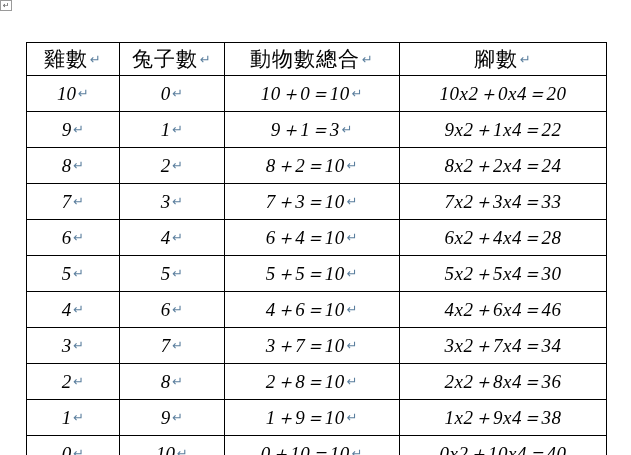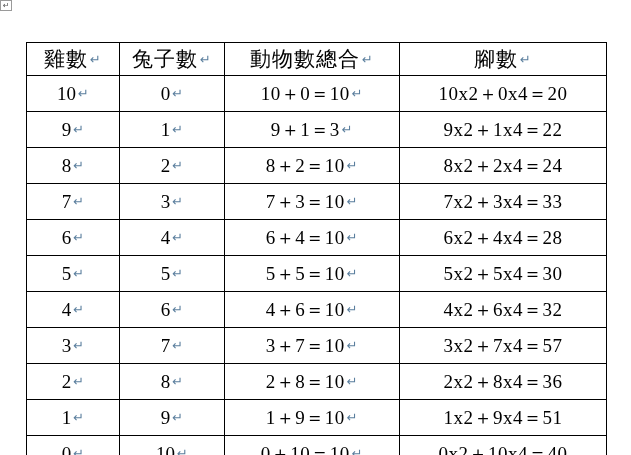--- a/index.html
+++ b/index.html
@@ -73,20 +73,21 @@
     display: inline-block;
     position: relative;
     white-space: nowrap;
   }
   .head-text {
     font-size: 21px;
     letter-spacing: 1px;
   }
   .body-text {
     font-size: 19px;
+    font-style: italic;
   }
   
   .pmark {
     display: inline-block;
     color: #5b7f9e;
     font-size: 13px;
     line-height: 1;
     transform: translateY(-2px);
     margin-left: 2px;
     font-family: "DejaVu Sans", sans-serif;
@@ -167,42 +168,42 @@
         <td><span class="cell-inner body-text"><span>5</span><span class="pmark">↵</span></span></td>
         <td><span class="cell-inner body-text"><span>5</span><span class="pmark">↵</span></span></td>
         <td><span class="cell-inner body-text eq-spaced"><span>5＋5＝10</span><span class="pmark">↵</span></span></td>
         <td><span class="cell-inner body-text eq-spaced"><span>5x2＋5x4＝30</span></span></td>
       </tr>
 
       <tr class="row">
         <td><span class="cell-inner body-text"><span>4</span><span class="pmark">↵</span></span></td>
         <td><span class="cell-inner body-text"><span>6</span><span class="pmark">↵</span></span></td>
         <td><span class="cell-inner body-text eq-spaced"><span>4＋6＝10</span><span class="pmark">↵</span></span></td>
-        <td><span class="cell-inner body-text eq-spaced"><span>4x2＋6x4＝32</span></span></td>
+        <td><span class="cell-inner body-text eq-spaced"><span>4x2＋6x4＝46</span></span></td>
       </tr>
 
       <tr class="row">
         <td><span class="cell-inner body-text"><span>3</span><span class="pmark">↵</span></span></td>
         <td><span class="cell-inner body-text"><span>7</span><span class="pmark">↵</span></span></td>
         <td><span class="cell-inner body-text eq-spaced"><span>3＋7＝10</span><span class="pmark">↵</span></span></td>
-        <td><span class="cell-inner body-text eq-spaced"><span>3x2＋7x4＝57</span></span></td>
+        <td><span class="cell-inner body-text eq-spaced"><span>3x2＋7x4＝34</span></span></td>
       </tr>
 
       <tr class="row">
         <td><span class="cell-inner body-text"><span>2</span><span class="pmark">↵</span></span></td>
         <td><span class="cell-inner body-text"><span>8</span><span class="pmark">↵</span></span></td>
         <td><span class="cell-inner body-text eq-spaced"><span>2＋8＝10</span><span class="pmark">↵</span></span></td>
         <td><span class="cell-inner body-text eq-spaced"><span>2x2＋8x4＝36</span></span></td>
       </tr>
 
       <tr class="row">
         <td><span class="cell-inner body-text"><span>1</span><span class="pmark">↵</span></span></td>
         <td><span class="cell-inner body-text"><span>9</span><span class="pmark">↵</span></span></td>
         <td><span class="cell-inner body-text eq-spaced"><span>1＋9＝10</span><span class="pmark">↵</span></span></td>
-        <td><span class="cell-inner body-text eq-spaced"><span>1x2＋9x4＝51</span></span></td>
+        <td><span class="cell-inner body-text eq-spaced"><span>1x2＋9x4＝38</span></span></td>
       </tr>
 
       <tr class="row">
         <td><span class="cell-inner body-text"><span>0</span><span class="pmark">↵</span></span></td>
         <td><span class="cell-inner body-text"><span>10</span><span class="pmark">↵</span></span></td>
         <td><span class="cell-inner body-text eq-spaced"><span>0＋10＝10</span><span class="pmark">↵</span></span></td>
         <td><span class="cell-inner body-text eq-spaced"><span>0x2＋10x4＝40</span></span></td>
       </tr>
     </tbody>
   </table>

